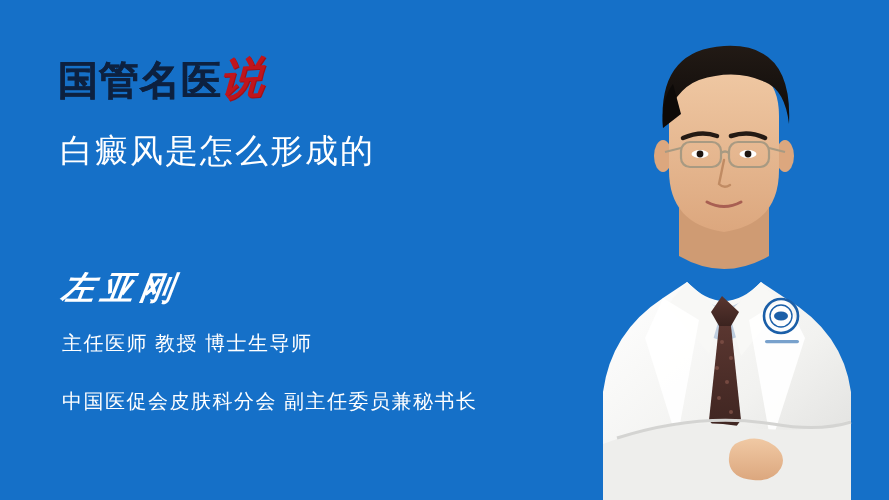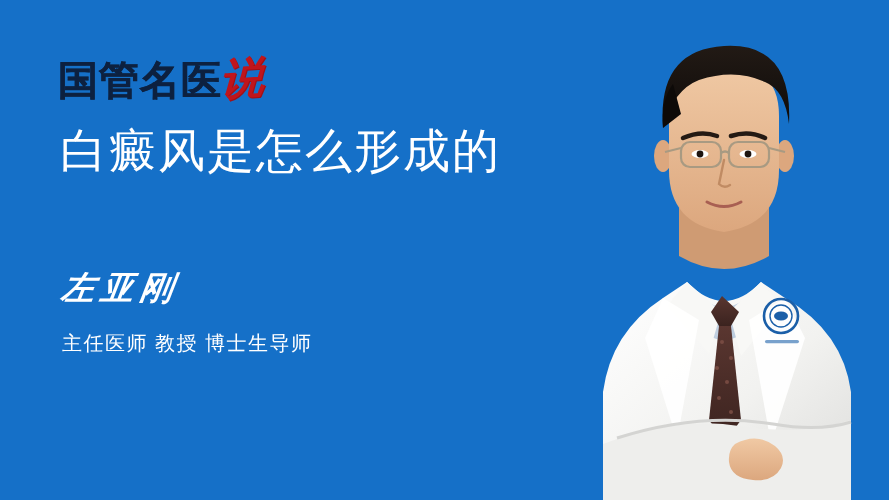--- a/index.html
+++ b/index.html
@@ -41,22 +41,22 @@
     margin-left:-2px;
     font-style:italic;
     transform:skewX(-6deg) rotate(-4deg);
     font-family:"DejaVu Serif","Liberation Serif",serif;
     text-shadow:1px 1px 0 #a21016;
   }
 
   
   #title {
     position:absolute;
-    left:60px; top:124px;
-    font-size:47px;
+    left:60px; top:132px;
+    font-size:33px;
     font-weight:400;
     color:#ffffff;
     letter-spacing:2px;
     line-height:1.15;
     white-space:nowrap;
   }
 
   
   #doctor-name {
     position:absolute;
@@ -103,20 +103,21 @@
     <span id="brand-main">国管名医</span>
     <span id="brand-accent">说</span>
   </div>
 
   <h1 id="title">白癜风是怎么形成的</h1>
 
   <div id="doctor-name">左亚刚</div>
 
   <div id="credentials">
     <div class="cred-line">主任医师  教授  博士生导师</div>
+    <div class="cred-line">中国医促会皮肤科分会  副主任委员兼秘书长</div>
   </div>
 
   <div id="portrait">
     <svg viewBox="0 0 330 480" xmlns="http://www.w3.org/2000/svg">
       <defs>
         <linearGradient id="coatG" x1="0" y1="0" x2="1" y2="1">
           <stop offset="0%" stop-color="#ffffff"></stop>
           <stop offset="55%" stop-color="#f2f2f0"></stop>
           <stop offset="100%" stop-color="#dcdcda"></stop>
         </linearGradient>

